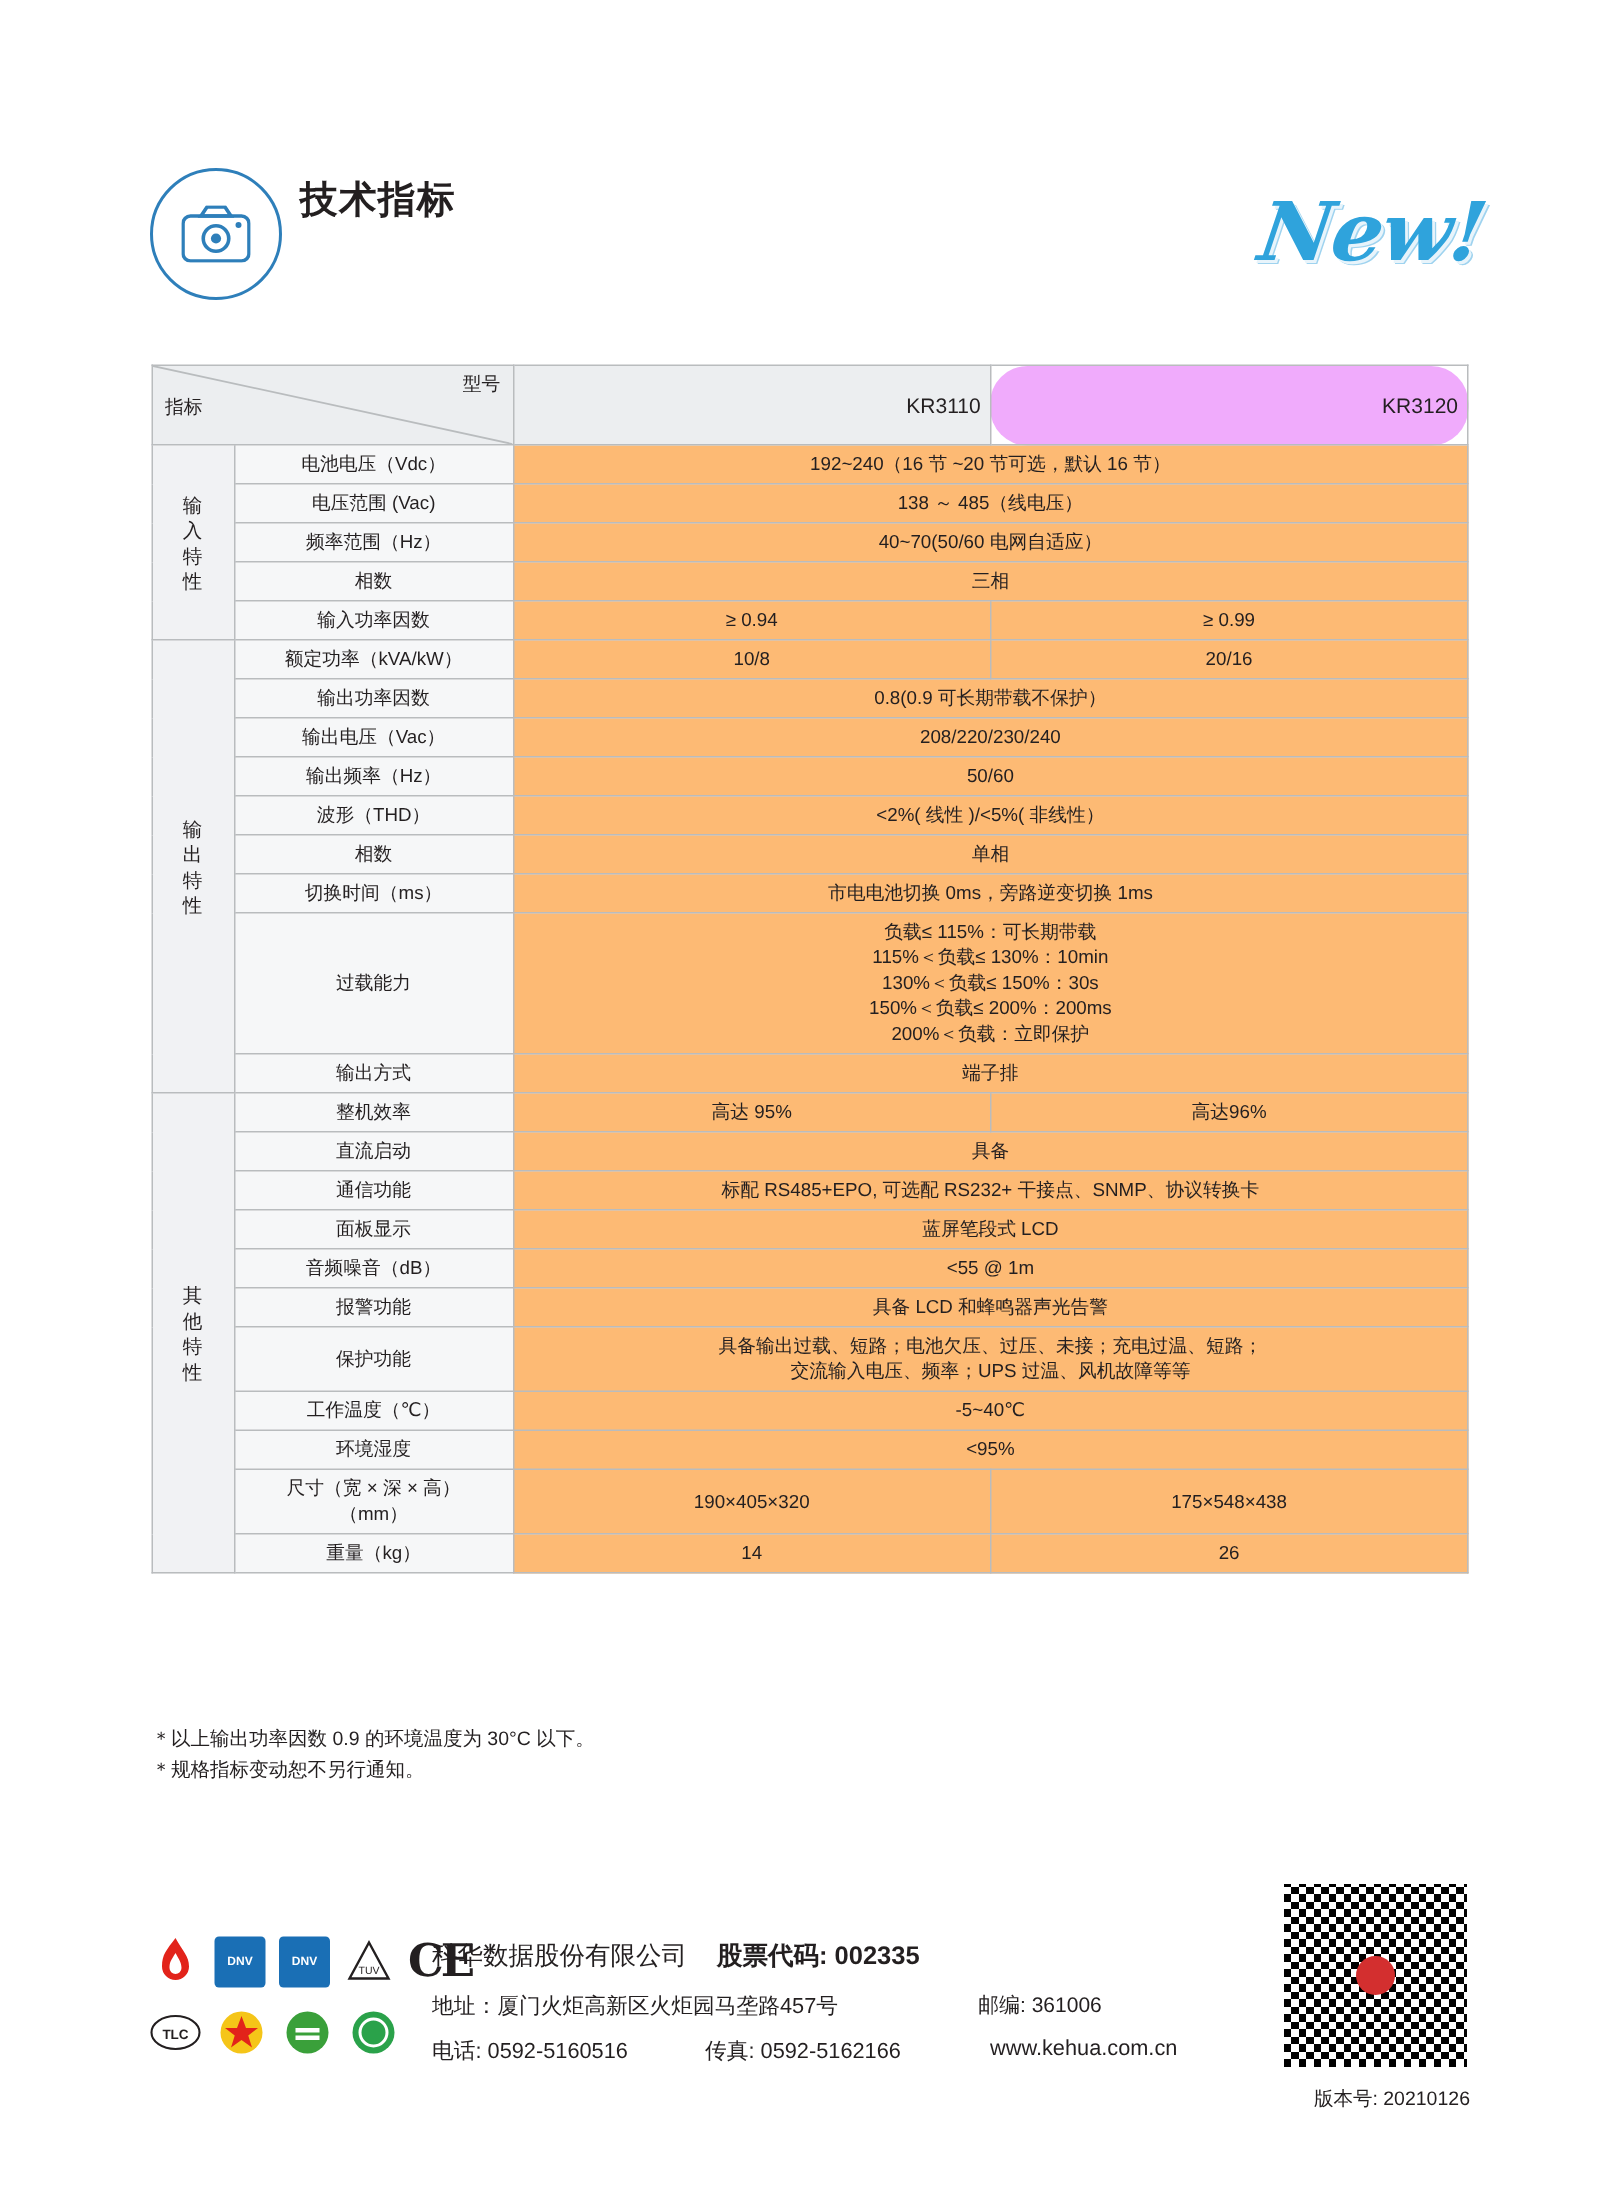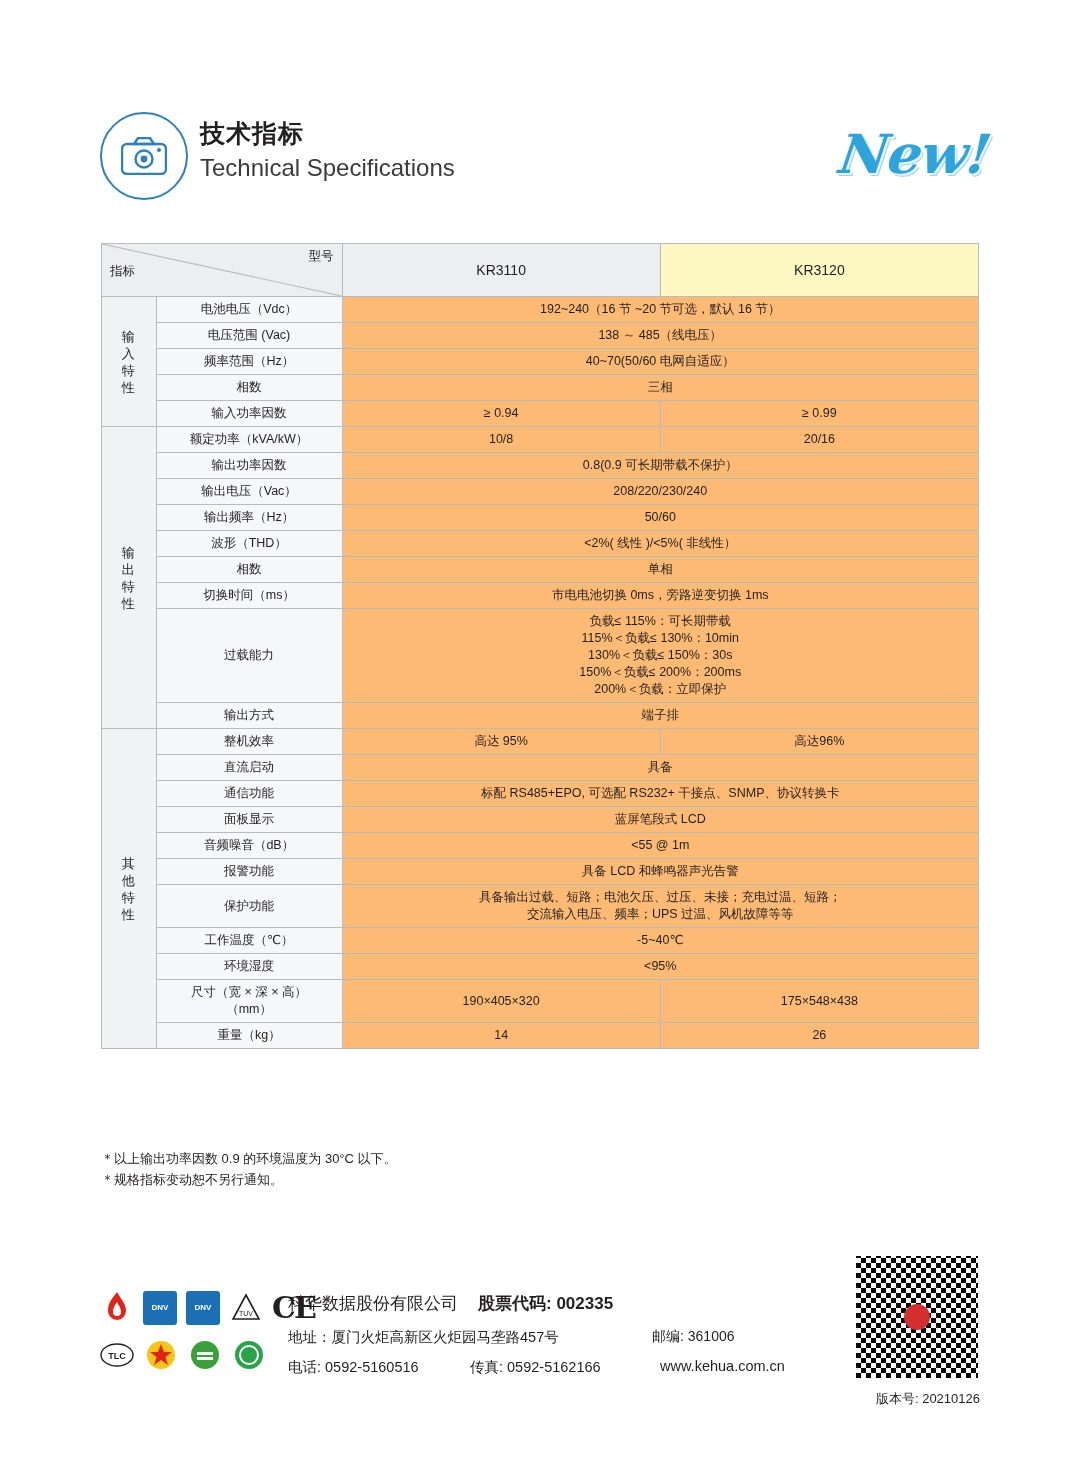--- a/index.html
+++ b/index.html
@@ -51,21 +51,21 @@
     text-align:center;
     vertical-align:middle;
     line-height:17px;
     font-weight:normal;
   }
   .col-group{
     width:44px;background:#f1f2f4;font-size:13px;line-height:19px;letter-spacing:1px;
   }
   .col-item{width:182px;background:#f6f7f8;}
   .col-val{width:325px;background:#fdba74;}
-  .hdr-row td{background:#eceef0;height:44px;}
+  .hdr-row td{background:#eceef0;height:44px;text-align:right;}
   .hdr-corner{
     position:relative;width:226px;height:44px;padding:0;background:#eceef0;
   }
   .hdr-corner .diag{
     position:absolute;left:0;top:0;width:100%;height:100%;
   }
   .hdr-corner .lbl-model{
     position:absolute;right:8px;top:4px;font-size:12.5px;
   }
   .hdr-corner .lbl-index{
@@ -120,39 +120,38 @@
       <svg width="46" height="38" viewBox="0 0 46 38">
         <rect x="1" y="7" width="44" height="30" rx="5" fill="none" stroke="#2e7fba" stroke-width="2.4"></rect>
         <path d="M13 7 L17 1 L29 1 L33 7 Z" fill="none" stroke="#2e7fba" stroke-width="2.4"></path>
         <circle cx="23" cy="22" r="8.5" fill="none" stroke="#2e7fba" stroke-width="2.4"></circle>
         <circle cx="23" cy="22" r="3.4" fill="#2e7fba"></circle>
         <circle cx="38" cy="13" r="2" fill="#2e7fba"></circle>
       </svg>
     </div>
     <div class="hdr-titles">
       <div class="hdr-cn">技术指标</div>
-      <div class="hdr-en">Technical Specifications</div>
     </div>
     <div class="hdr-new">
       <span class="new-text">New!</span>
     </div>
   </div>
 
   <table class="spec-table">
     <tbody id="table-body">
         <tr class="hdr-row">
           <td colspan="2" class="hdr-corner">
             <svg class="diag" viewBox="0 0 226 44" preserveAspectRatio="none">
               <line x1="0" y1="0" x2="226" y2="44" stroke="#b9bcbe" stroke-width="1"></line>
             </svg>
             <span class="lbl-model">型号</span>
             <span class="lbl-index">指标</span>
           </td>
           <td class="model-name col-val" style="background: rgb(236, 238, 240);">KR3110</td>
-          <td class="model-name col-val" style="background: #fef9c3;">KR3120</td>
+          <td class="model-name col-val" style="background: #f0abfc; border-radius: 25px;">KR3120</td>
         </tr>
         <tr>
           <td class="col-group" rowspan="5">输<br>入<br>特<br>性</td>
           <td class="col-item">电池电压（Vdc）</td>
           <td class="col-val multi" colspan="2">192~240（16 节 ~20 节可选，默认 16 节）</td>
         </tr>
         <tr>
           <td class="col-item">电压范围 (Vac)</td>
           <td class="col-val multi" colspan="2">138 ～ 485（线电压）</td>
         </tr>

